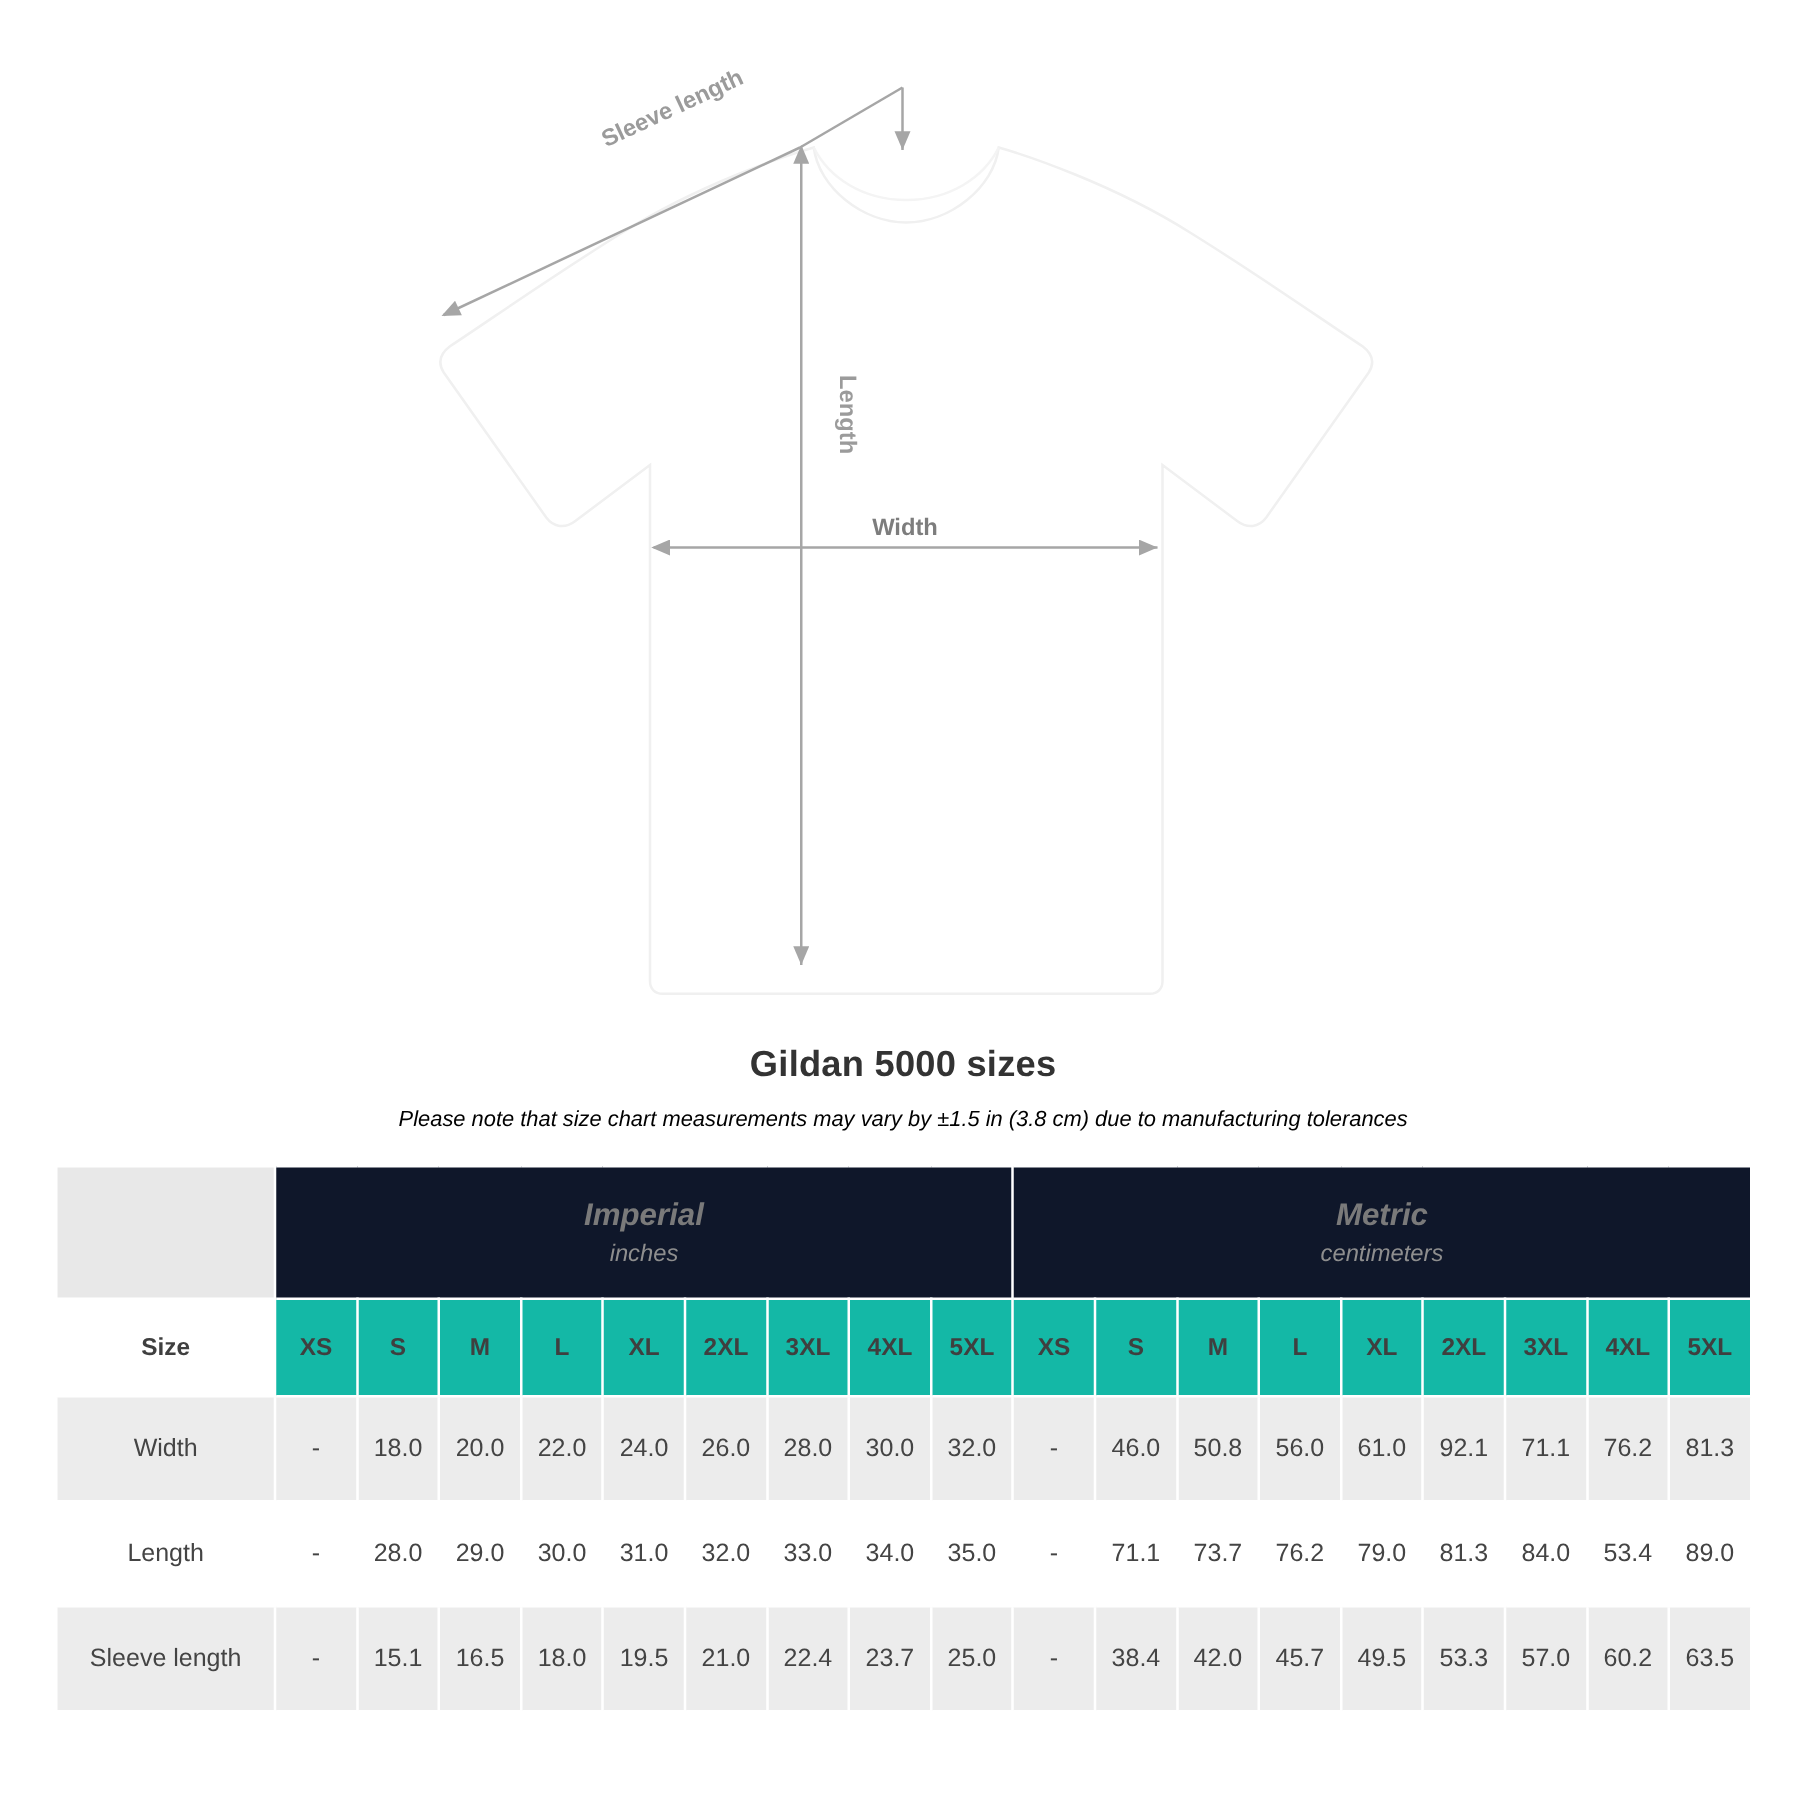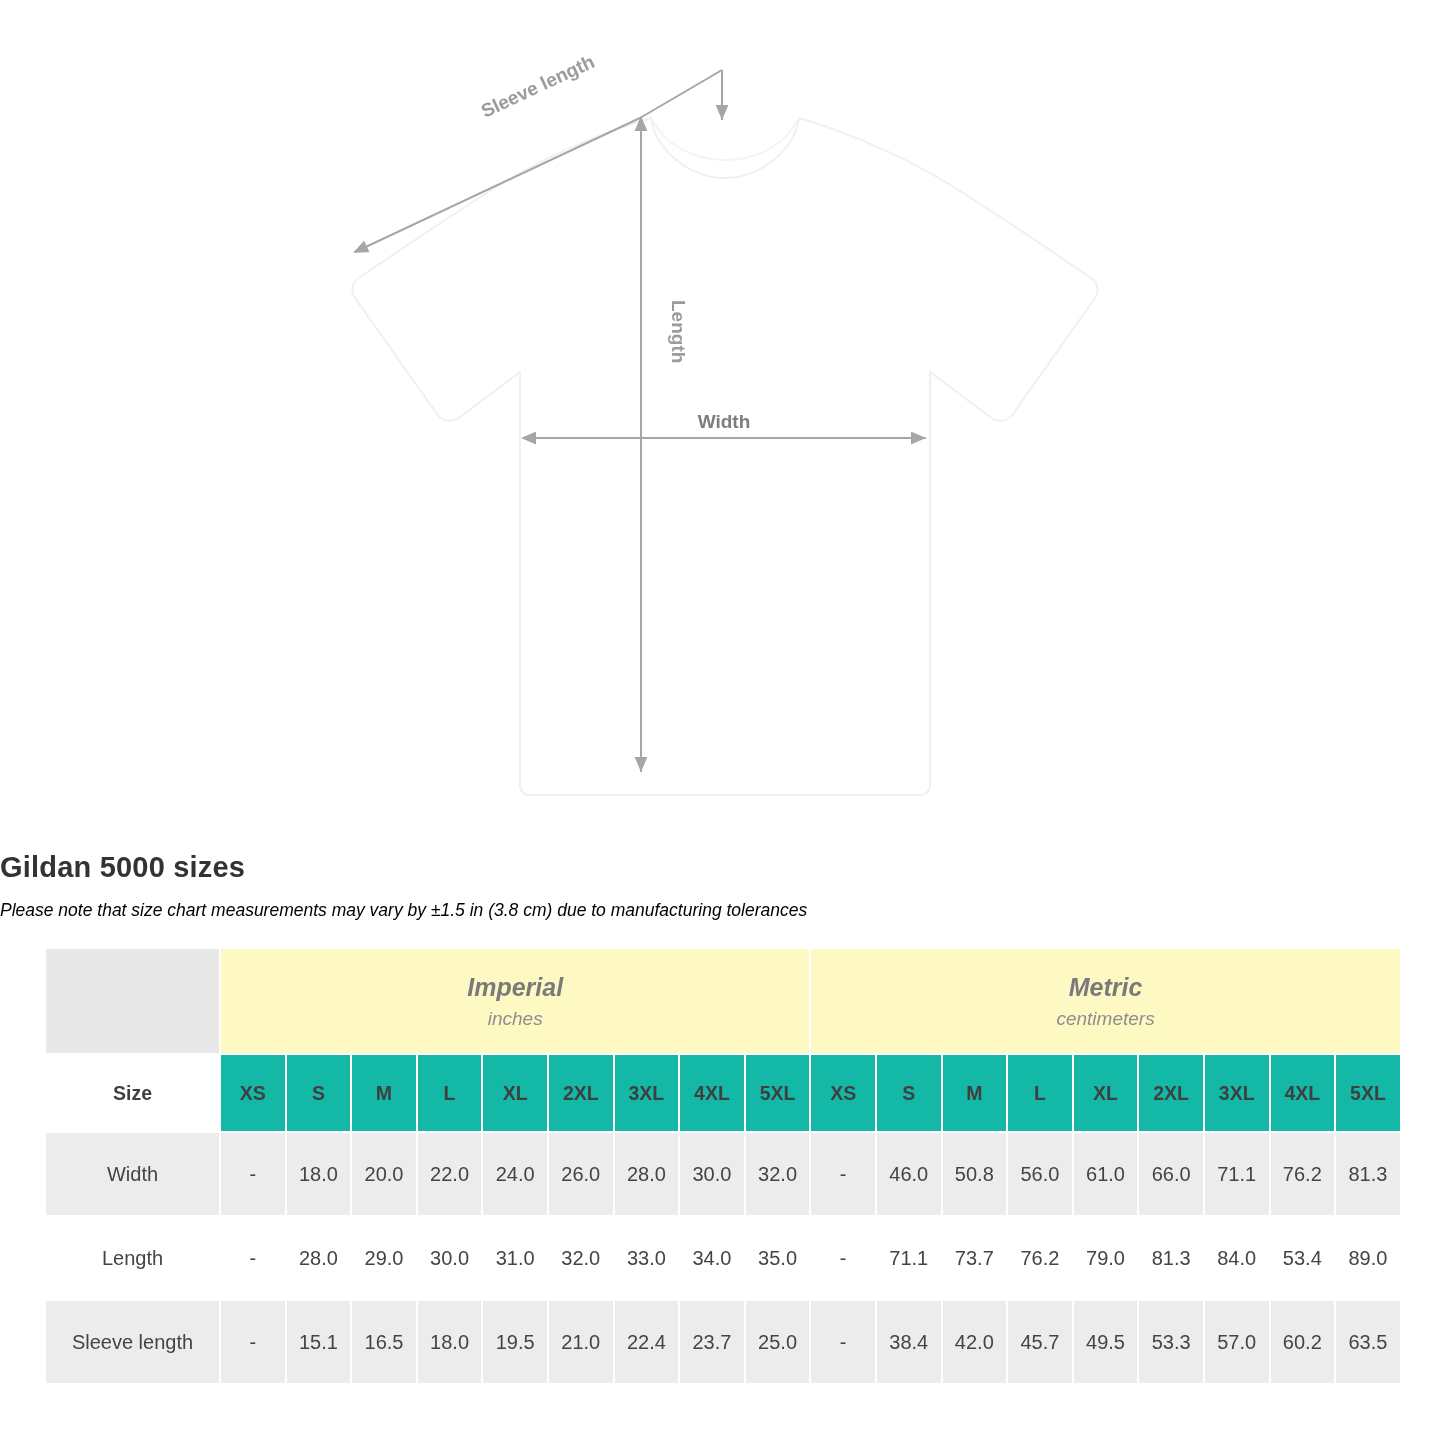--- a/index.html
+++ b/index.html
@@ -25,21 +25,22 @@
     position: relative;
     width: 1445px;
     height: 830px;
   }
   .illustration svg {
     display: block;
   }
 
   
   .title-block {
-    margin-top: 21px;
+    text-align: center;
+    margin-top: 6px;
   }
   .chart-title {
     font-size: 29px;
     font-weight: bold;
     color: #333333;
     letter-spacing: 0.2px;
   }
   .chart-note {
     margin-top: 16px;
     font-size: 17.5px;
@@ -60,21 +61,21 @@
   table.size-table th {
     border: 2px solid #ffffff;
     text-align: center;
     font-size: 19px;
     color: #444444;
     font-weight: normal;
     padding: 0;
   }
   .unit-head {
     height: 104px;
-    background: #fef9c3;
+    background: #0f172a;
     vertical-align: middle;
   }
   .unit-head .u-name {
     font-size: 25px;
     font-style: italic;
     font-weight: bold;
     color: #7a7a7a;
     line-height: 1.2;
   }
   .unit-head .u-sub {
@@ -252,21 +253,21 @@
           <td>24.0</td>
           <td>26.0</td>
           <td>28.0</td>
           <td>30.0</td>
           <td>32.0</td>
           <td>-</td>
           <td>46.0</td>
           <td>50.8</td>
           <td>56.0</td>
           <td>61.0</td>
-          <td>66.0</td>
+          <td>92.1</td>
           <td>71.1</td>
           <td>76.2</td>
           <td>81.3</td>
         </tr>
 
         <tr class="data plain">
           <td class="rowlabel">Length</td>
           <td>-</td>
           <td>28.0</td>
           <td>29.0</td>

